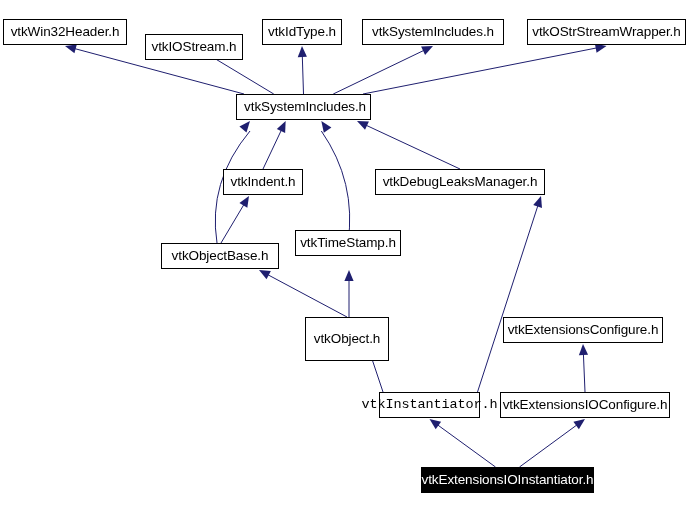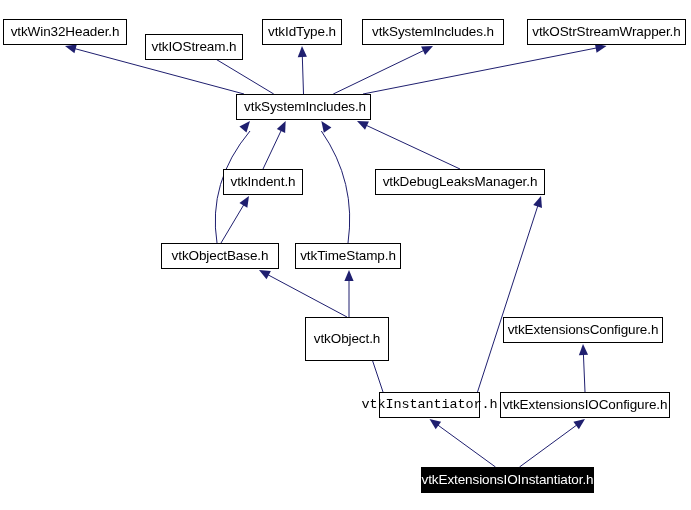--- a/index.html
+++ b/index.html
@@ -104,21 +104,21 @@
     </div>
     <div class="node" style="left: 223px; top: 169px; width: 80px; height: 26px;">
       <span class="label">vtkIndent.h</span>
     </div>
     <div class="node" style="left: 375px; top: 169px; width: 170px; height: 26px;">
       <span class="label">vtkDebugLeaksManager.h</span>
     </div>
     <div class="node" style="left: 161px; top: 243px; width: 118px; height: 26px;">
       <span class="label">vtkObjectBase.h</span>
     </div>
-    <div class="node" style="left: 295px; top: 243px; width: 106px; height: 26px; text-align: center;">
+    <div class="node" style="left: 295px; top: 230px; width: 106px; height: 26px; text-align: center;">
       <span class="label">vtkTimeStamp.h</span>
     </div>
     <div class="node" style="left: 305px; top: 317px; width: 84px; height: 44px;">
       <span class="label">vtkObject.h</span>
     </div>
     <div class="node" style="left: 503px; top: 317px; width: 160px; height: 26px;">
       <span class="label">vtkExtensionsConfigure.h</span>
     </div>
     <div class="node" style="left: 379px; top: 392px; width: 101px; height: 26px; font-family: Liberation Mono, monospace;">
       <span class="label">vtkInstantiator.h</span>

